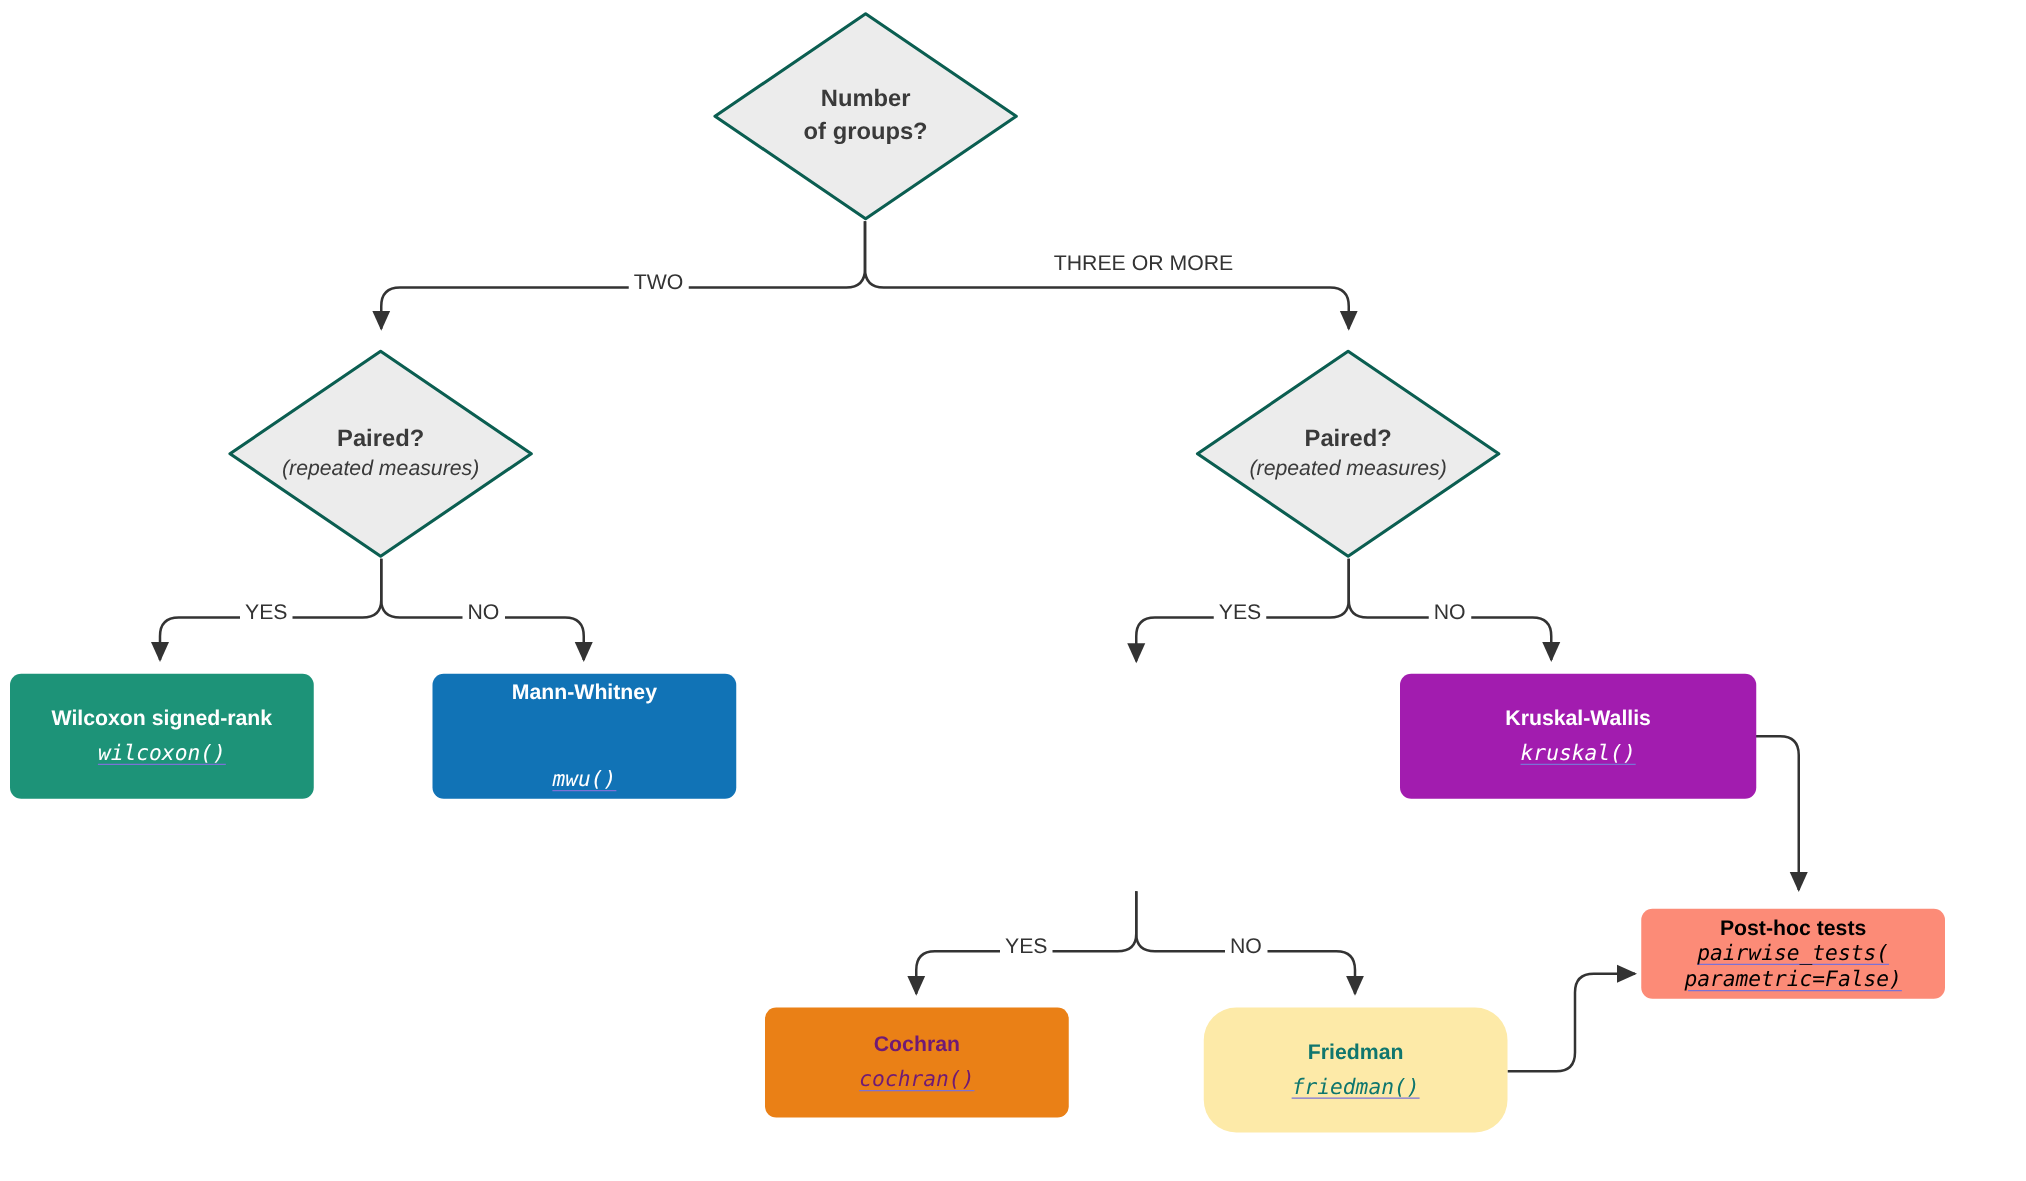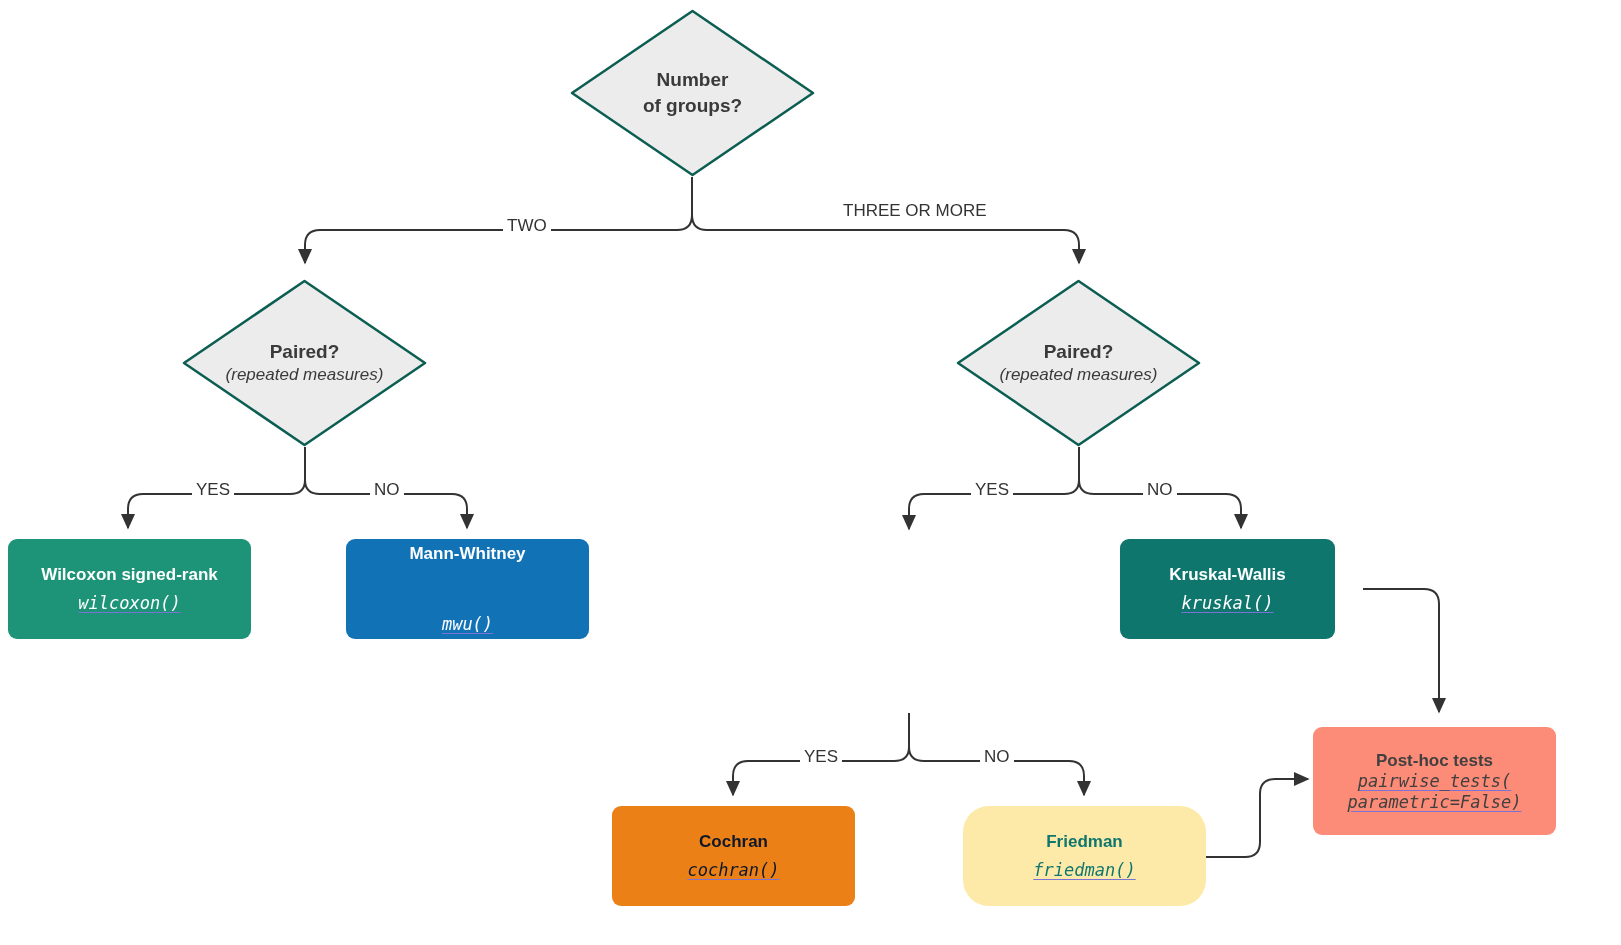--- a/index.html
+++ b/index.html
@@ -199,34 +199,34 @@
   <div class="result-box" style="left:8px; top:539px; width:243px; height:100px; background:#1d9378; color:#ffffff;">
     <span class="box-title">Wilcoxon signed-rank</span>
     <span class="box-code">wilcoxon()</span>
   </div>
 
   <div class="result-box" style="left:346px; top:539px; width:243px; height:100px; background:#1173b6; color:#ffffff;gap:42px;">
     <span class="box-title">Mann-Whitney</span>
     <span class="box-code">mwu()</span>
   </div>
 
-  <div class="result-box" style="left:1120px; top:539px; width:215px; height:100px; background:#0f766e; color:#ffffff;">
+  <div class="result-box" style="left:1120px; top:539px; width:285px; height:100px; background:#a21caf; color:#ffffff;">
     <span class="box-title">Kruskal-Wallis</span>
     <span class="box-code">kruskal()</span>
   </div>
 
-  <div class="result-box" style="left:612px; top:806px; width:243px; height:100px; background:#ea8016; color:#0f172a;">
+  <div class="result-box" style="left:612px; top:806px; width:243px; height:88px; background:#ea8016; color:#701a75;">
     <span class="box-title">Cochran</span>
     <span class="box-code">cochran()</span>
   </div>
 
   <div class="result-box" style="left:963px; top:806px; width:243px; height:100px; background:#fdeaa8; color:#0f766e;border-radius:26px;">
     <span class="box-title">Friedman</span>
     <span class="box-code">friedman()</span>
   </div>
 
-  <div class="result-box" style="left:1313px; top:727px; width:243px; height:108px; background:#fc8b77; color:#404040;">
+  <div class="result-box" style="left:1313px; top:727px; width:243px; height:72px; background:#fc8b77; color:#000000;">
     <span class="box-title">Post-hoc tests</span>
     <span class="box-code two-line">pairwise_tests(</span>
     <span class="box-code two-line" style="margin-top:0;">parametric=False)</span>
   </div>
 
 </div>
 
 </body></html>

